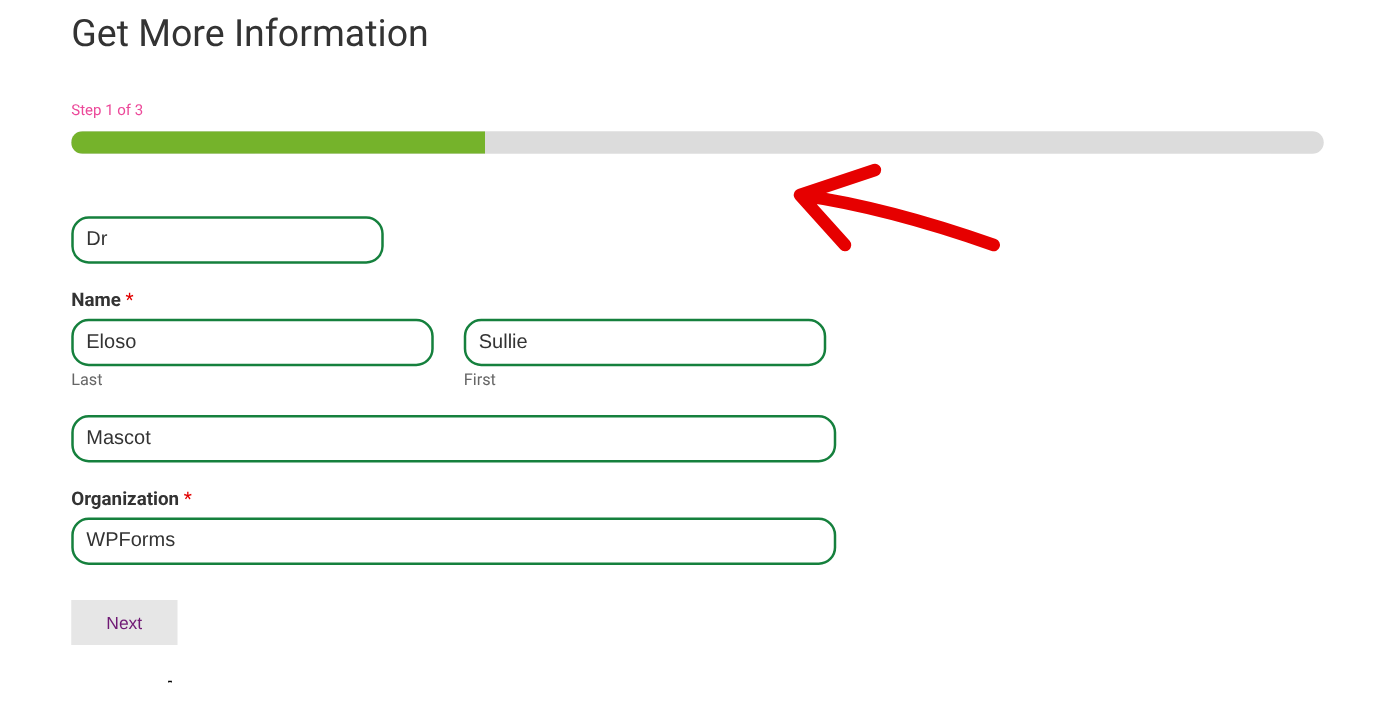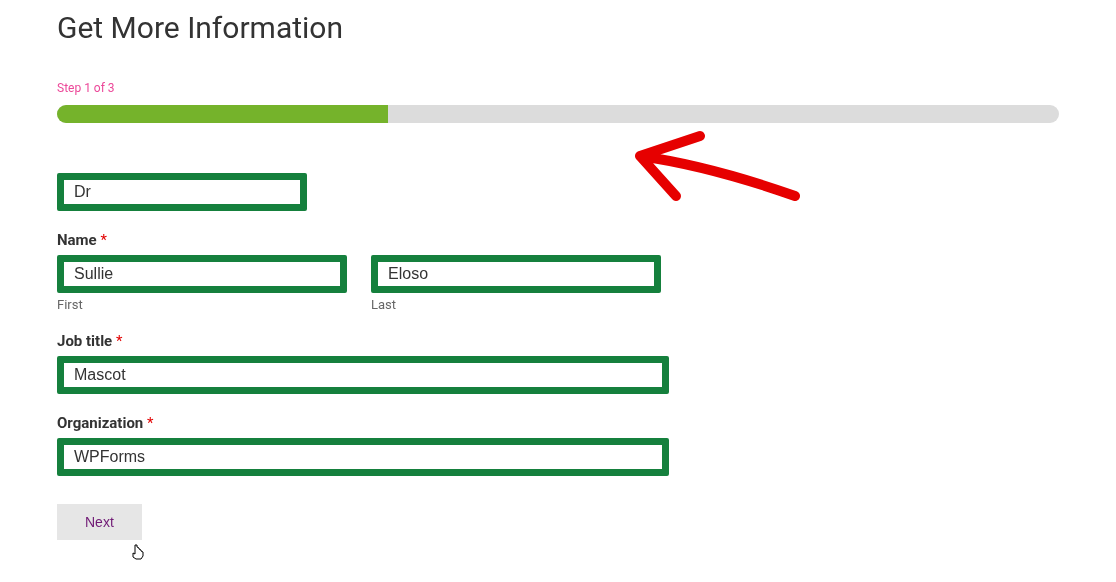--- a/index.html
+++ b/index.html
@@ -46,22 +46,22 @@
       color: #333;
       margin-bottom: 6px;
     }
     .required {
       color: #e20000;
       font-weight: 400;
     }
     .text-input {
       font-size: 16px;
       padding: 8px 10px;
-      border: 7px solid #15803d;
-      border-radius: 2px;
+      border: 2px solid #15803d;
+      border-radius: 14px;
       color: #333;
       background: #fff;
       height: 38px;
     }
     .input-250 { width: 250px; }
     .input-290 { width: 290px; }
     .input-604 { width: 612px; }
     .name-row {
       display: flex;
       gap: 24px;
@@ -116,36 +116,32 @@
   </div>
 
   
   <div class="field">
     <label class="field-label">
       <span>Name</span>
       <span class="required">*</span>
     </label>
     <div class="name-row">
       <div class="name-col">
+        <input type="text" class="text-input input-290" value="Eloso" style="">
+        <span class="sublabel">Last</span>
+      </div>
+      <div class="name-col">
         <input type="text" class="text-input input-290" value="Sullie" style="">
         <span class="sublabel">First</span>
-      </div>
-      <div class="name-col">
-        <input type="text" class="text-input input-290" value="Eloso" style="">
-        <span class="sublabel">Last</span>
       </div>
     </div>
   </div>
 
   
   <div class="field">
-    <label class="field-label">
-      <span>Job title</span>
-      <span class="required">*</span>
-    </label>
     <input type="text" class="text-input input-604" value="Mascot" style="">
   </div>
 
   
   <div class="field">
     <label class="field-label">
       <span>Organization</span>
       <span class="required">*</span>
     </label>
     <input type="text" class="text-input input-604" value="WPForms" style="">

